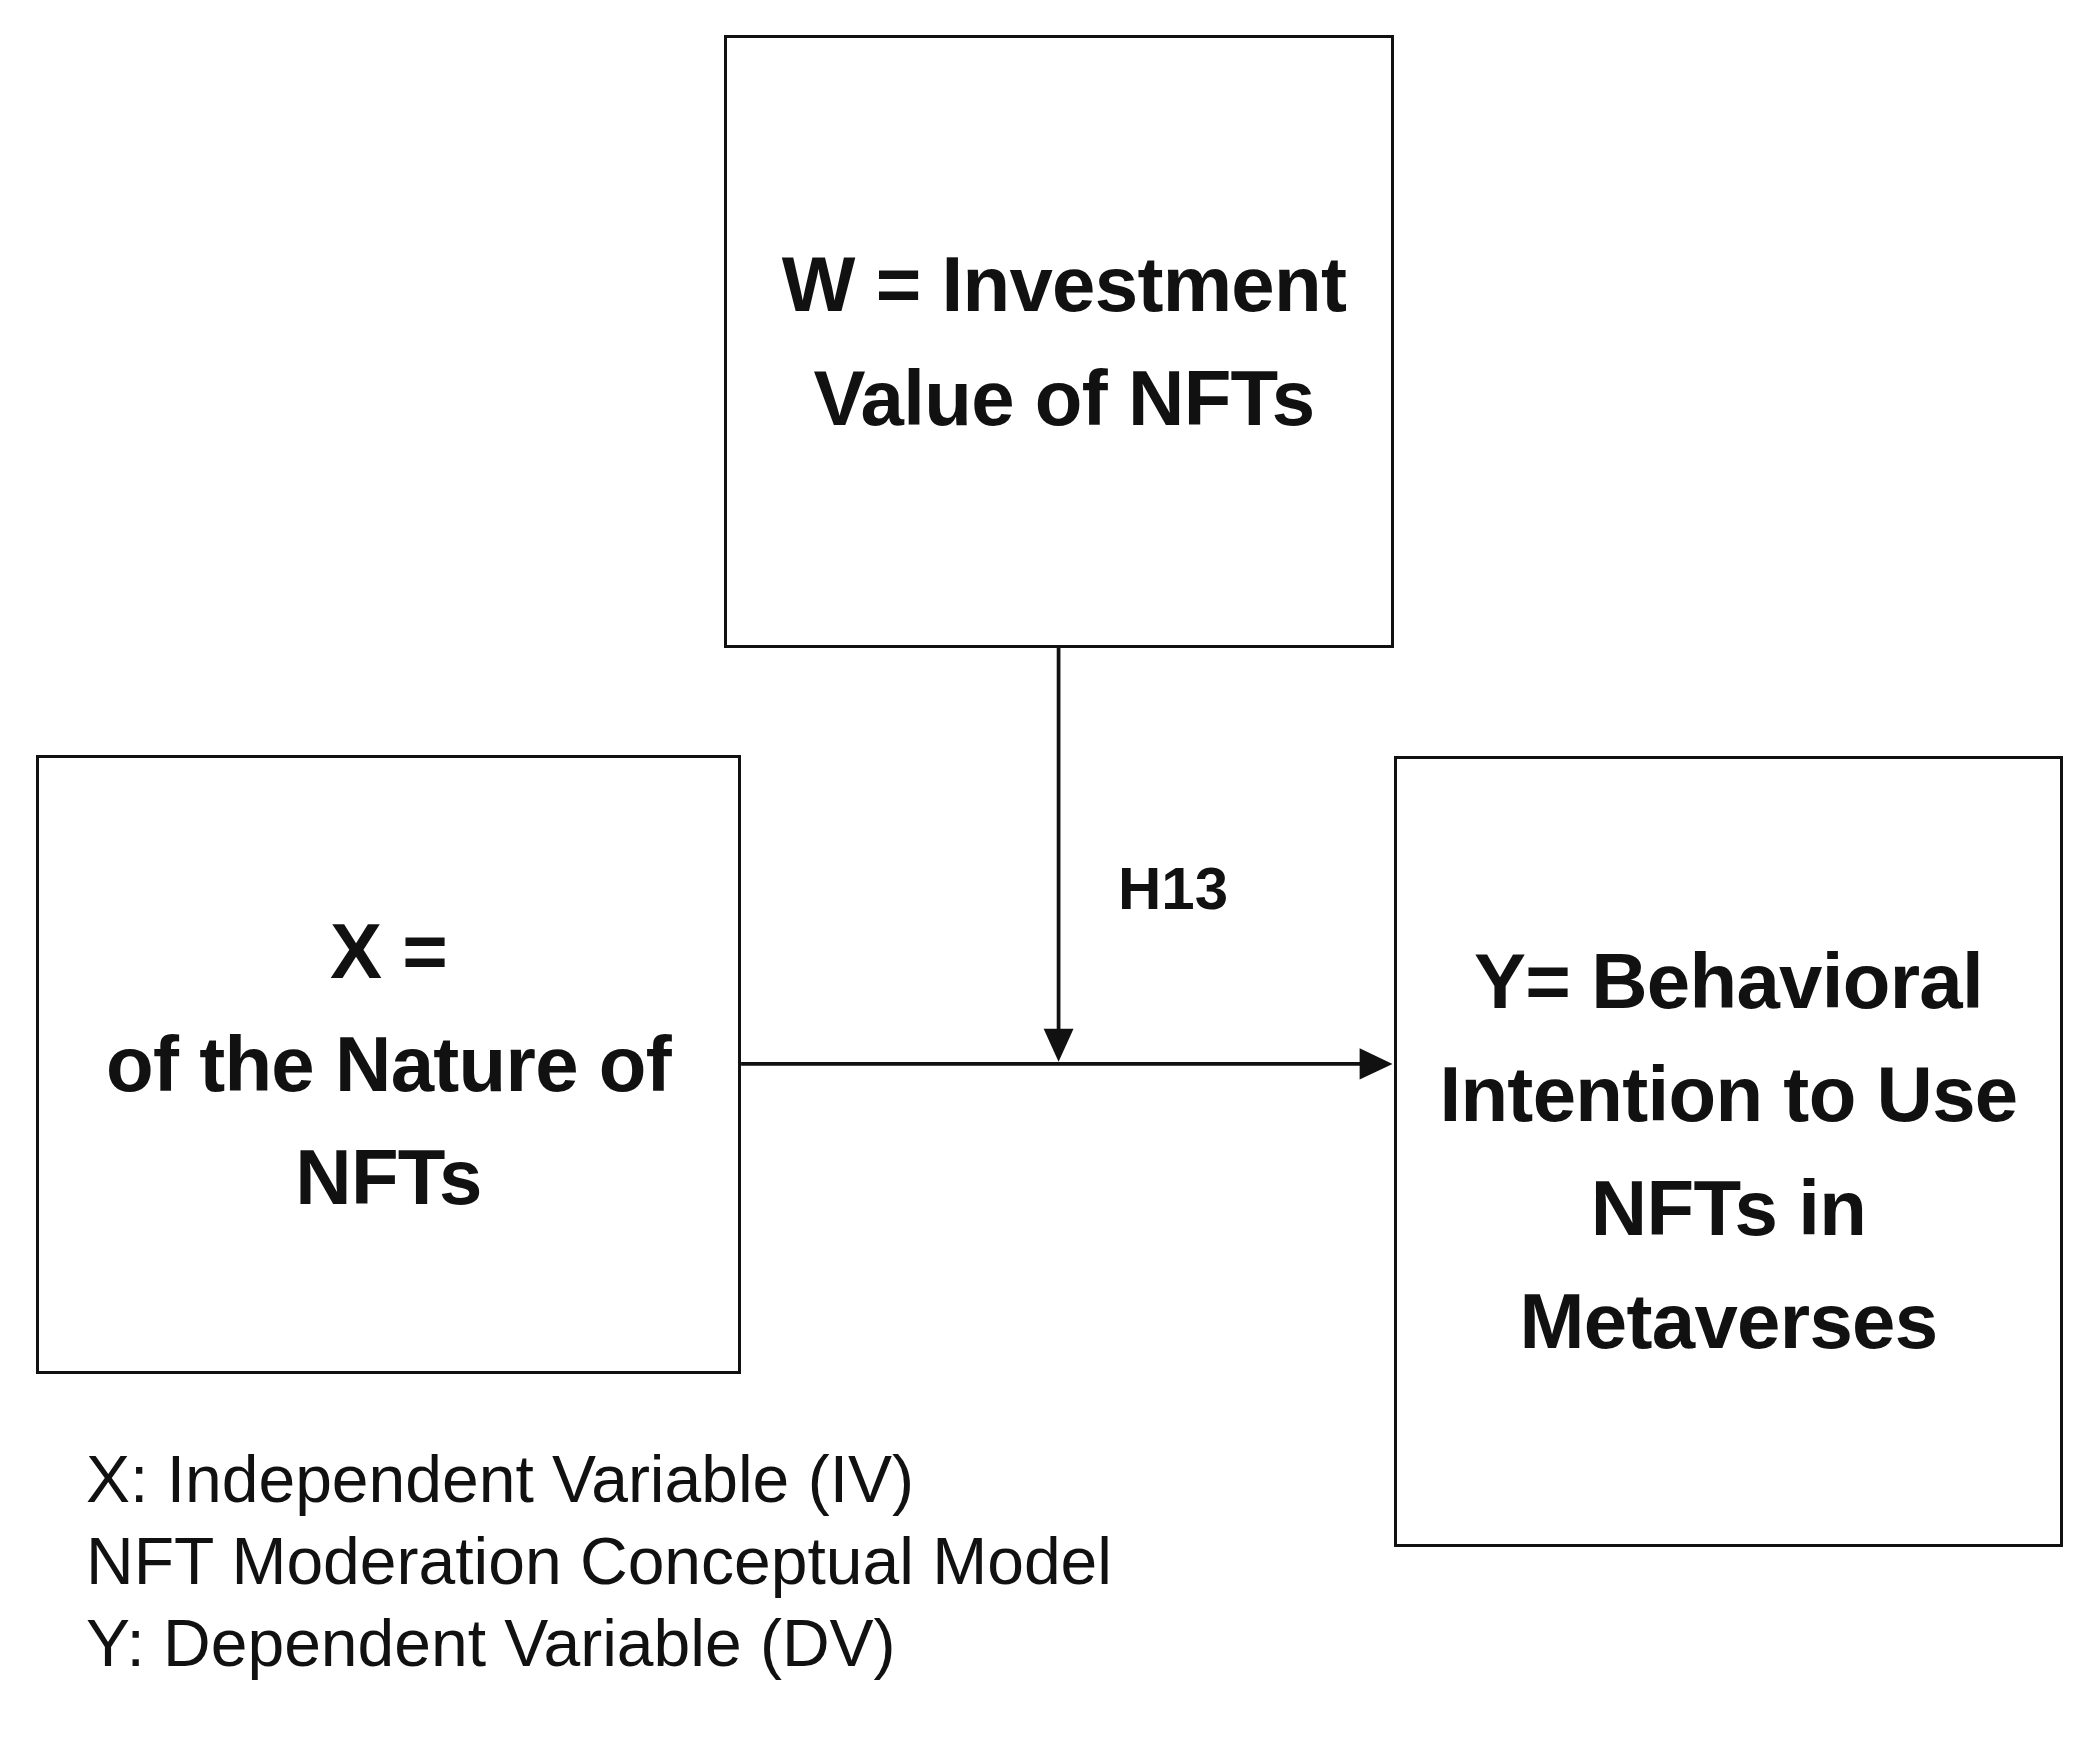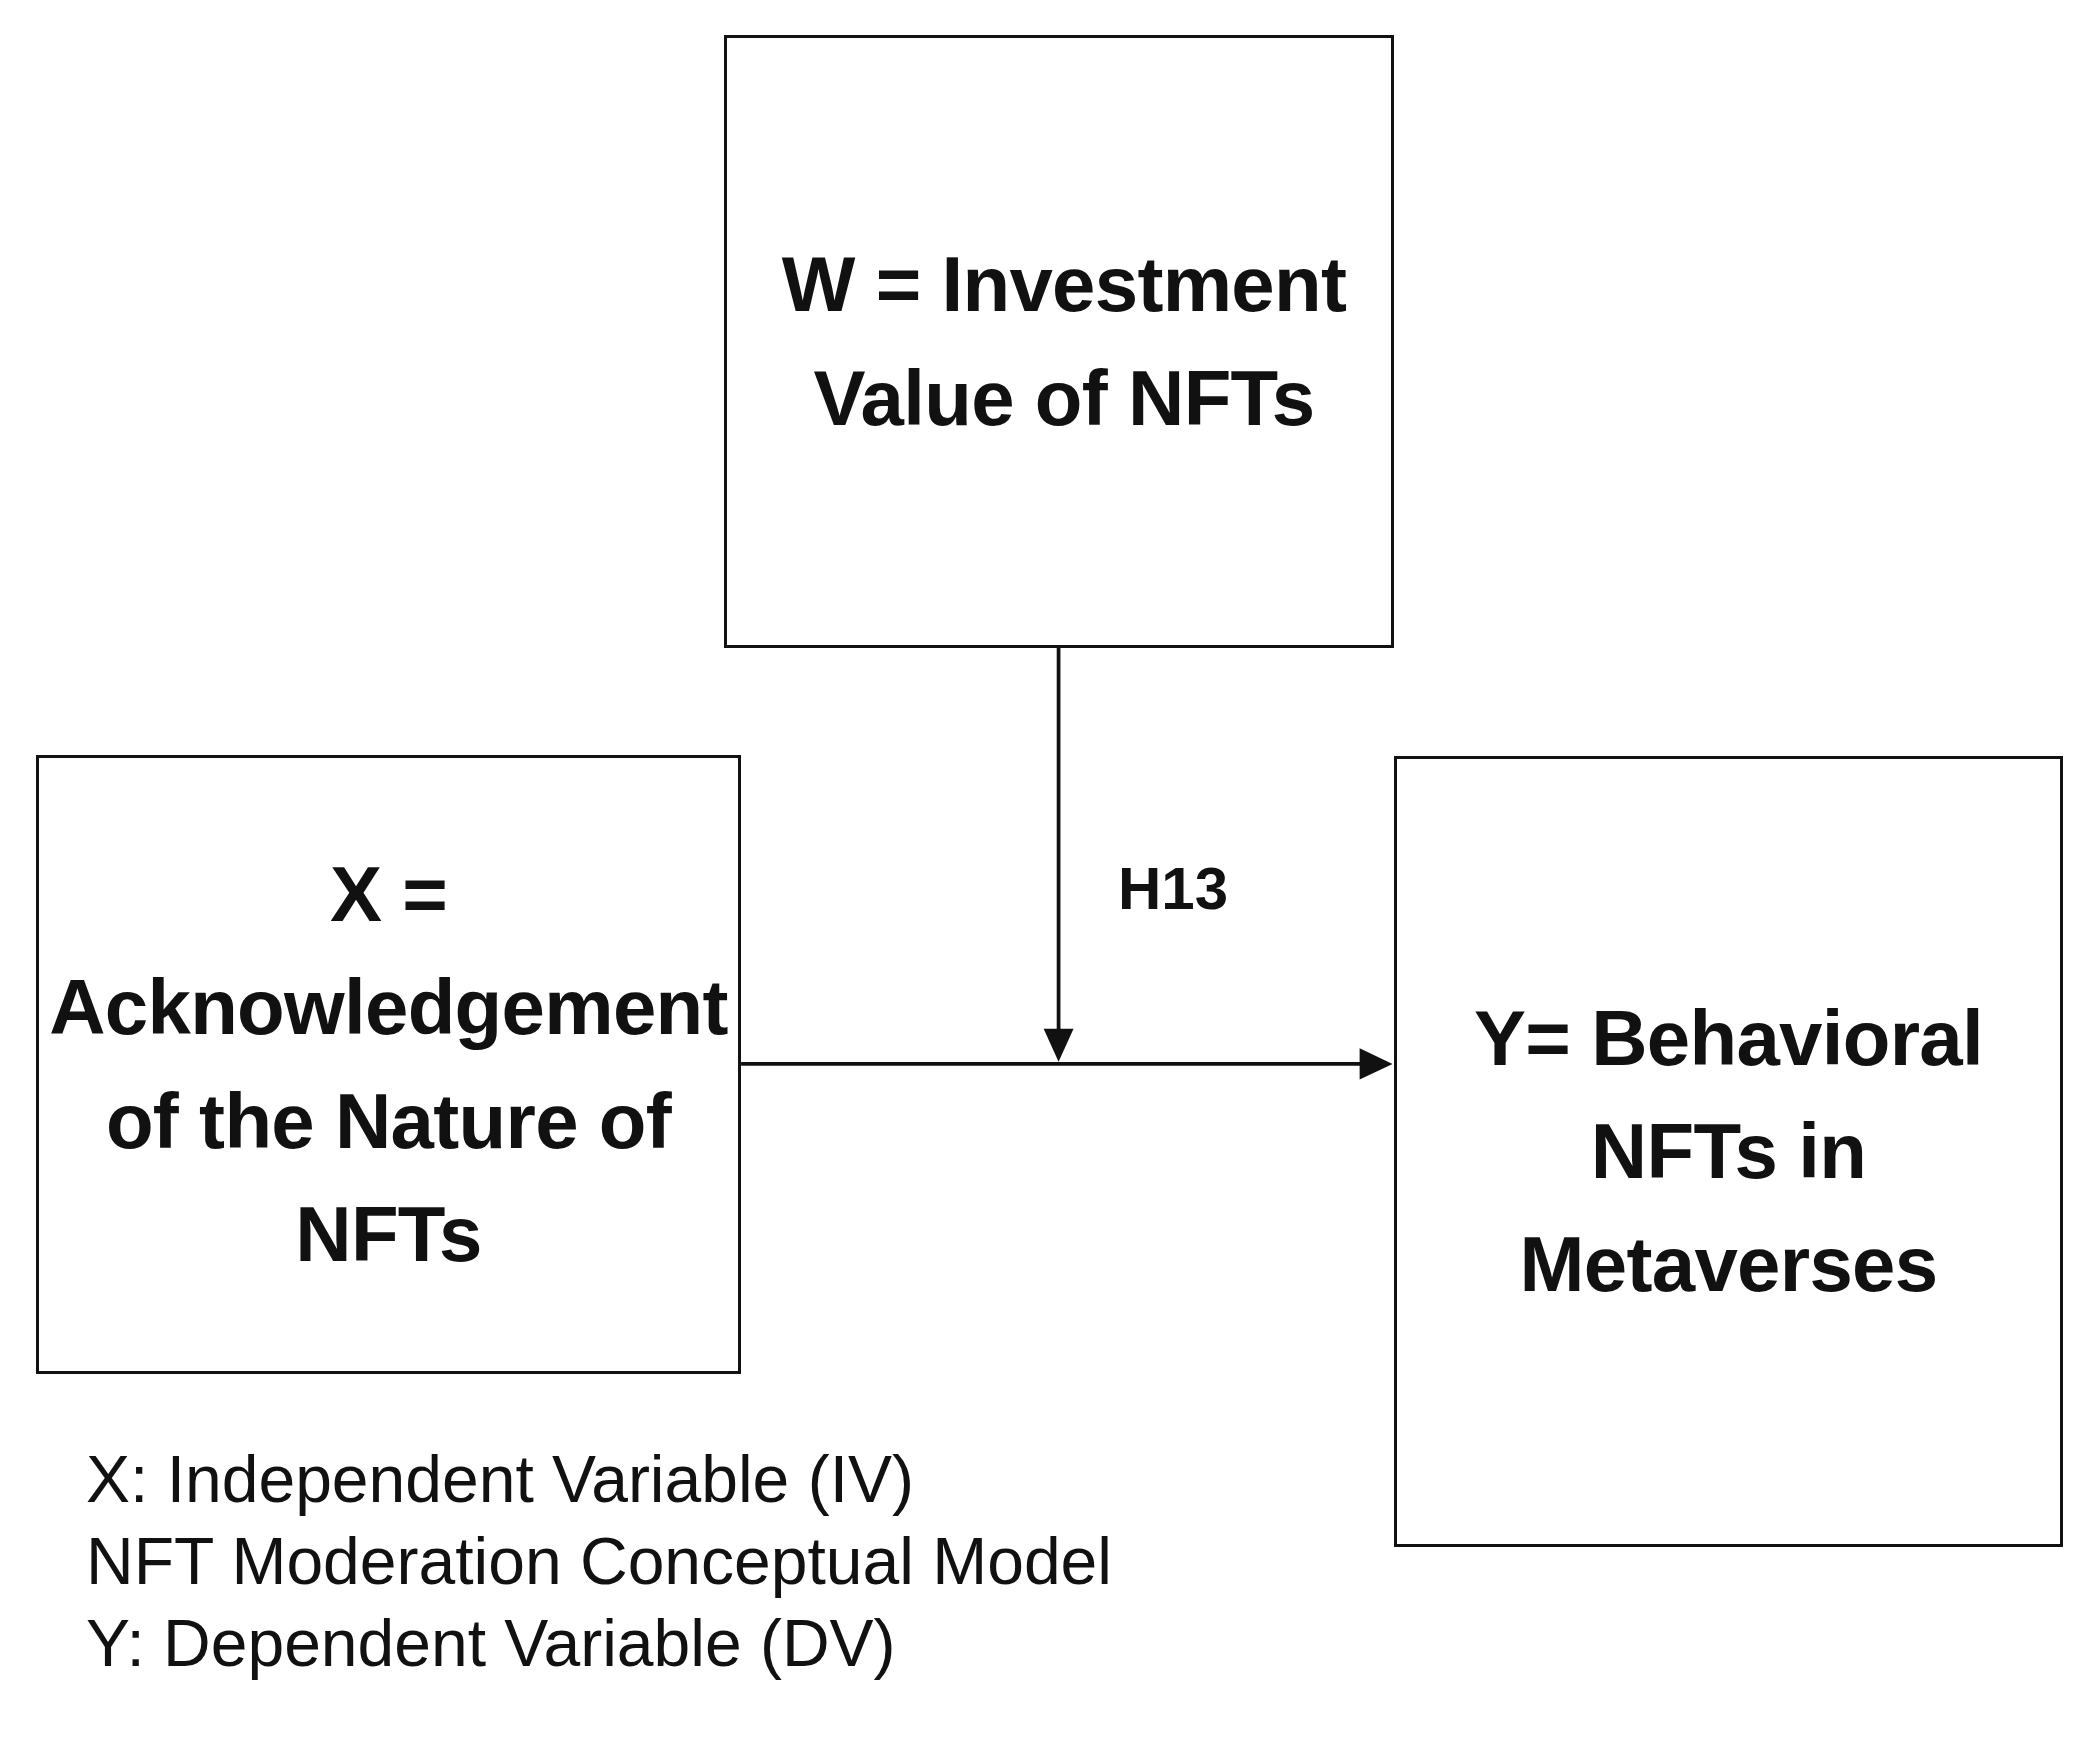--- a/index.html
+++ b/index.html
@@ -87,29 +87,29 @@
   <div class="box box-w">
     <div class="box-text">
       <span>W = Investment</span>
       <span>Value of NFTs</span>
     </div>
   </div>
 
   <div class="box box-x">
     <div class="box-text">
       <span>X =</span>
-      <span>Acknowledgement</span>
       <span>of the Nature of</span>
       <span>NFTs</span>
     </div>
   </div>
 
   <div class="box box-y">
     <div class="box-text">
       <span>Y= Behavioral</span>
+      <span>Intention to Use</span>
       <span>NFTs in</span>
       <span>Metaverses</span>
     </div>
   </div>
 
   <div class="h-label">H13</div>
 
   <div class="caption">
     <div>X: Independent Variable (IV)</div>
     <div>NFT Moderation Conceptual Model</div>

